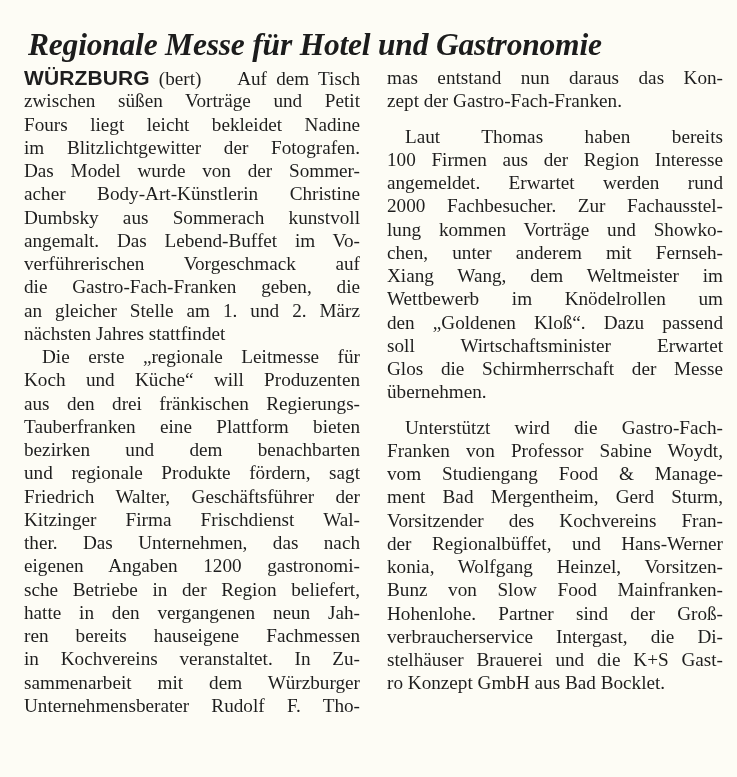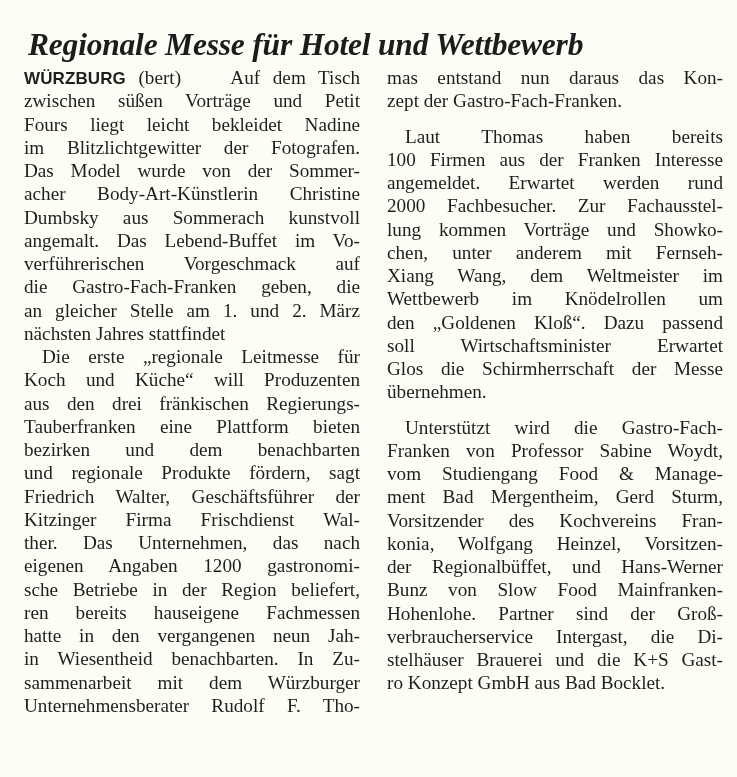--- a/index.html
+++ b/index.html
@@ -49,32 +49,32 @@
     }
     .line.last {
       text-align-last: left;
     }
     .line.indent {
       padding-left: 18px;
     }
     .dateline {
       font-family: "Liberation Sans", sans-serif;
       font-weight: bold;
-      font-size: 17px;
+      font-size: 21px;
       letter-spacing: 0.1px;
       margin-top: 24px;
     }
     .para-gap { height: 12px; }
   </style>
 </head>
 <body>
 
 <div>
 
-  <h1 class="headline">Regionale Messe für Hotel und Wettbewerb</h1>
+  <h1 class="headline">Regionale Messe für Hotel und Gastronomie</h1>
 
   <div class="col col-left">
     <span class="line"><span class="dateline">WÜRZBURG</span> <span>(bert)</span>&nbsp;&nbsp;&nbsp; <span>Auf dem Tisch</span></span>
     <span class="line">zwischen süßen Vorträge und Petit</span>
     <span class="line">Fours liegt leicht bekleidet Nadine</span>
     <span class="line">im Blitzlichtgewitter der Fotografen.</span>
     <span class="line">Das Model wurde von der Sommer-</span>
     <span class="line">acher Body-Art-Künstlerin Christine</span>
     <span class="line">Dumbsky aus Sommerach kunstvoll</span>
     <span class="line">angemalt. Das Lebend-Buffet im Vo-</span>
@@ -86,51 +86,51 @@
     <span class="line">Koch und Küche“ will Produzenten</span>
     <span class="line">aus den drei fränkischen Regierungs-</span>
     <span class="line">Tauberfranken eine Plattform bieten</span>
     <span class="line">bezirken und dem benachbarten</span>
     <span class="line">und regionale Produkte fördern, sagt</span>
     <span class="line">Friedrich Walter, Geschäftsführer der</span>
     <span class="line">Kitzinger Firma Frischdienst Wal-</span>
     <span class="line">ther. Das Unternehmen, das nach</span>
     <span class="line">eigenen Angaben 1200 gastronomi-</span>
     <span class="line">sche Betriebe in der Region beliefert,</span>
+    <span class="line">hatte in den vergangenen neun Jah-</span>
     <span class="line">ren bereits hauseigene Fachmessen</span>
-    <span class="line">hatte in den vergangenen neun Jah-</span>
-    <span class="line">in Wiesentheid benachbarten. In Zu-</span>
+    <span class="line">in Kochvereins veranstaltet. In Zu-</span>
     <span class="line">sammenarbeit mit dem Würzburger</span>
     <span class="line">Unternehmensberater Rudolf F. Tho-</span>
   </div>
 
   <div class="col col-right">
     <span class="line">mas entstand nun daraus das Kon-</span>
     <span class="line last">zept der Gastro-Fach-Franken.</span>
     <div class="para-gap"></div>
     <span class="line indent">Laut Thomas haben bereits</span>
-    <span class="line">100 Firmen aus der Franken Interesse</span>
+    <span class="line">100 Firmen aus der Region Interesse</span>
     <span class="line">angemeldet. Erwartet werden rund</span>
     <span class="line">2000 Fachbesucher. Zur Fachausstel-</span>
     <span class="line">lung kommen Vorträge und Showko-</span>
     <span class="line">chen, unter anderem mit Fernseh-</span>
     <span class="line">Xiang Wang, dem Weltmeister im</span>
     <span class="line">Wettbewerb im Knödelrollen um</span>
     <span class="line">den „Goldenen Kloß“. Dazu passend</span>
     <span class="line">soll Wirtschaftsminister Erwartet</span>
     <span class="line">Glos die Schirmherrschaft der Messe</span>
     <span class="line last">übernehmen.</span>
     <div class="para-gap"></div>
     <span class="line indent">Unterstützt wird die Gastro-Fach-</span>
     <span class="line">Franken von Professor Sabine Woydt,</span>
     <span class="line">vom Studiengang Food &amp; Manage-</span>
     <span class="line">ment Bad Mergentheim, Gerd Sturm,</span>
     <span class="line">Vorsitzender des Kochvereins Fran-</span>
+    <span class="line">der Regionalbüffet, und Hans-Werner</span>
     <span class="line">konia, Wolfgang Heinzel, Vorsitzen-</span>
-    <span class="line">der Regionalbüffet, und Hans-Werner</span>
     <span class="line">Bunz von Slow Food Mainfranken-</span>
     <span class="line">Hohenlohe. Partner sind der Groß-</span>
     <span class="line">verbraucherservice Intergast, die Di-</span>
     <span class="line">stelhäuser Brauerei und die K+S Gast-</span>
     <span class="line last">ro Konzept GmbH aus Bad Bocklet.</span>
   </div>
 
 </div>
 
 </body></html>

